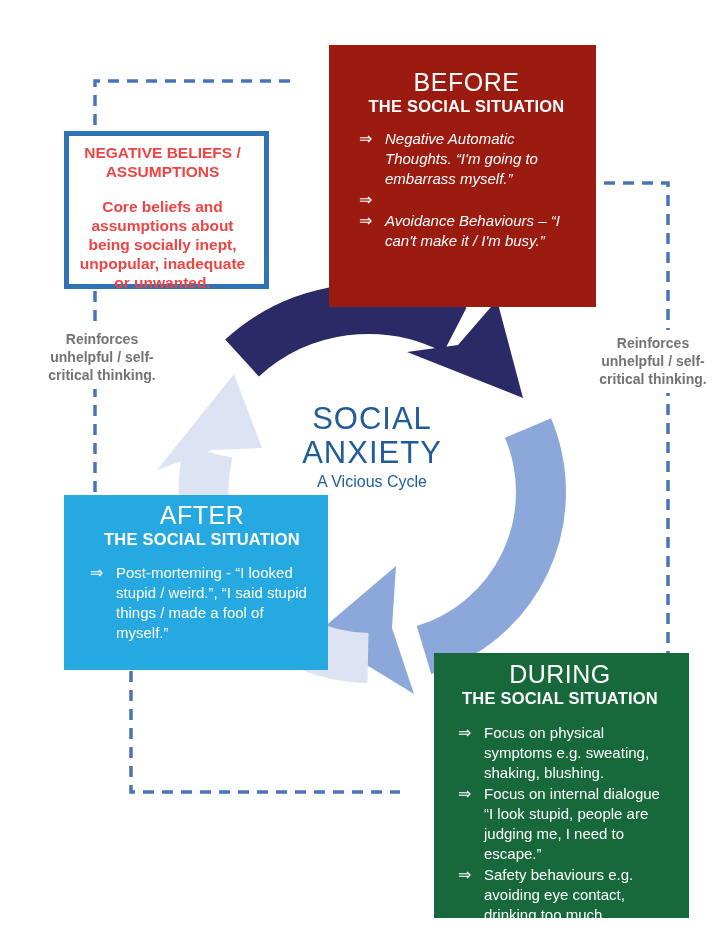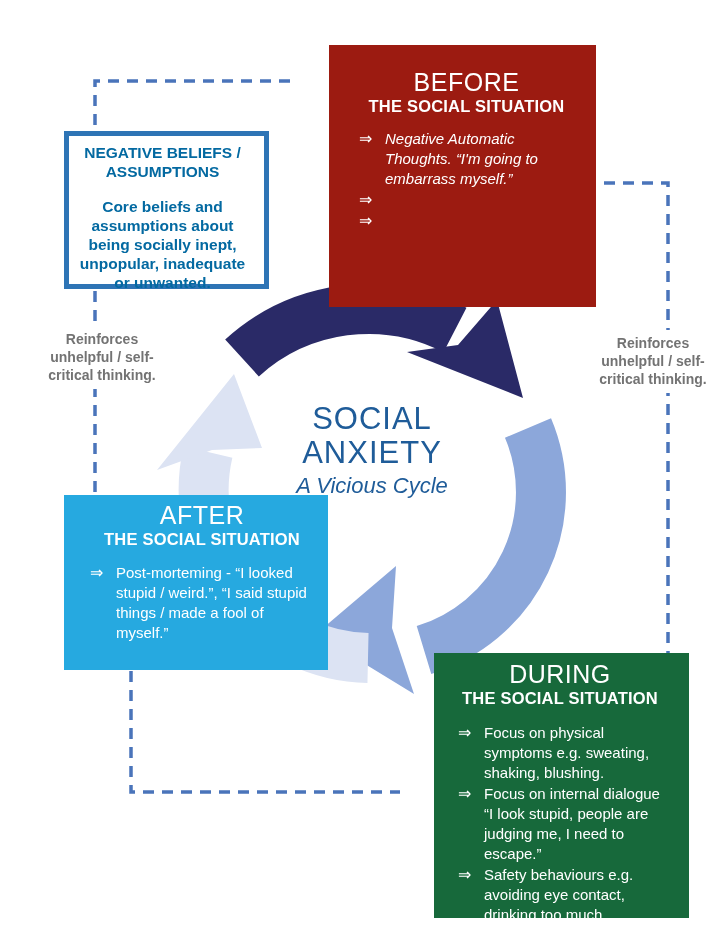--- a/index.html
+++ b/index.html
@@ -16,26 +16,26 @@
   .bullet{display:flex;align-items:flex-start;font-size:15px;line-height:1.33;}
   .bullet .arr{flex:0 0 auto;width:26px;text-align:left;font-size:16px;line-height:1.25;}
   .bullet .txt{flex:1 1 auto;}
   .before-box{left:297px;top:45px;width:267px;height:262px;background:#9c1b11;padding:24px 22px 0 30px;}
   .before-box .txt{max-width:196px;font-style:italic;}
   .during-box{left:402px;top:653px;width:255px;height:265px;background:#17693b;padding:8px 27px 0 24px;}
   .during-box .bullets{margin-top:16px;}
   .after-box{left:32px;top:495px;width:264px;height:175px;background:#26a9e0;padding:7px 14px 0 26px;}
   .after-box .bullets{margin-top:15px;}
   .beliefs-box{left:32px;top:131px;width:205px;height:158px;background:#ffffff;border:5px solid #2e74b5;
-    color:#0369a1;padding:8px 14px 0 6px;}
+    color:#ef4444;padding:8px 14px 0 6px;}
   .beliefs-title{font-size:15.5px;font-weight:700;text-align:center;line-height:1.2;}
   .beliefs-body{font-size:15.5px;font-weight:700;text-align:center;line-height:1.22;margin-top:17px;}
   .center-title{position:absolute;z-index:2;left:252px;top:402px;width:240px;text-align:center;color:#1f5c99;}
   .center-title .l1{font-size:31px;letter-spacing:1px;line-height:1.1;}
-  .center-title .l2{font-size:22px;line-height:1.25;margin-top:2px;font-style:italic;}
+  .center-title .l2{font-size:16px;line-height:1.25;margin-top:2px;}
   .reinforce{position:absolute;z-index:2;background:#ffffff;color:#737373;font-weight:700;
     font-size:14px;line-height:1.3;text-align:center;padding:4px 2px;}
   .reinforce.left{left:38px;top:326px;width:124px;}
   .reinforce.right{left:590px;top:330px;width:122px;}
 </style>
 </head>
 <body>
 
 <div class="canvas">
 
@@ -79,20 +79,21 @@
     <div class="bullets">
       <div class="bullet">
         <span class="arr">⇒</span>
         <span class="txt">Negative Automatic Thoughts. “I'm going to embarrass myself.”</span>
       </div>
       <div class="bullet">
         <span class="arr">⇒</span>
       </div>
       <div class="bullet">
         <span class="arr">⇒</span>
+        <span class="txt">Avoidance Behaviours – “I can't make it / I'm busy.”</span>
       </div>
     </div>
   </div>
 
   <div class="box beliefs-box">
     <div class="beliefs-title">NEGATIVE BELIEFS / ASSUMPTIONS</div>
     <div class="beliefs-body">Core beliefs and assumptions about being socially inept, unpopular, inadequate or unwanted.</div>
   </div>
 
   <div class="box after-box">

